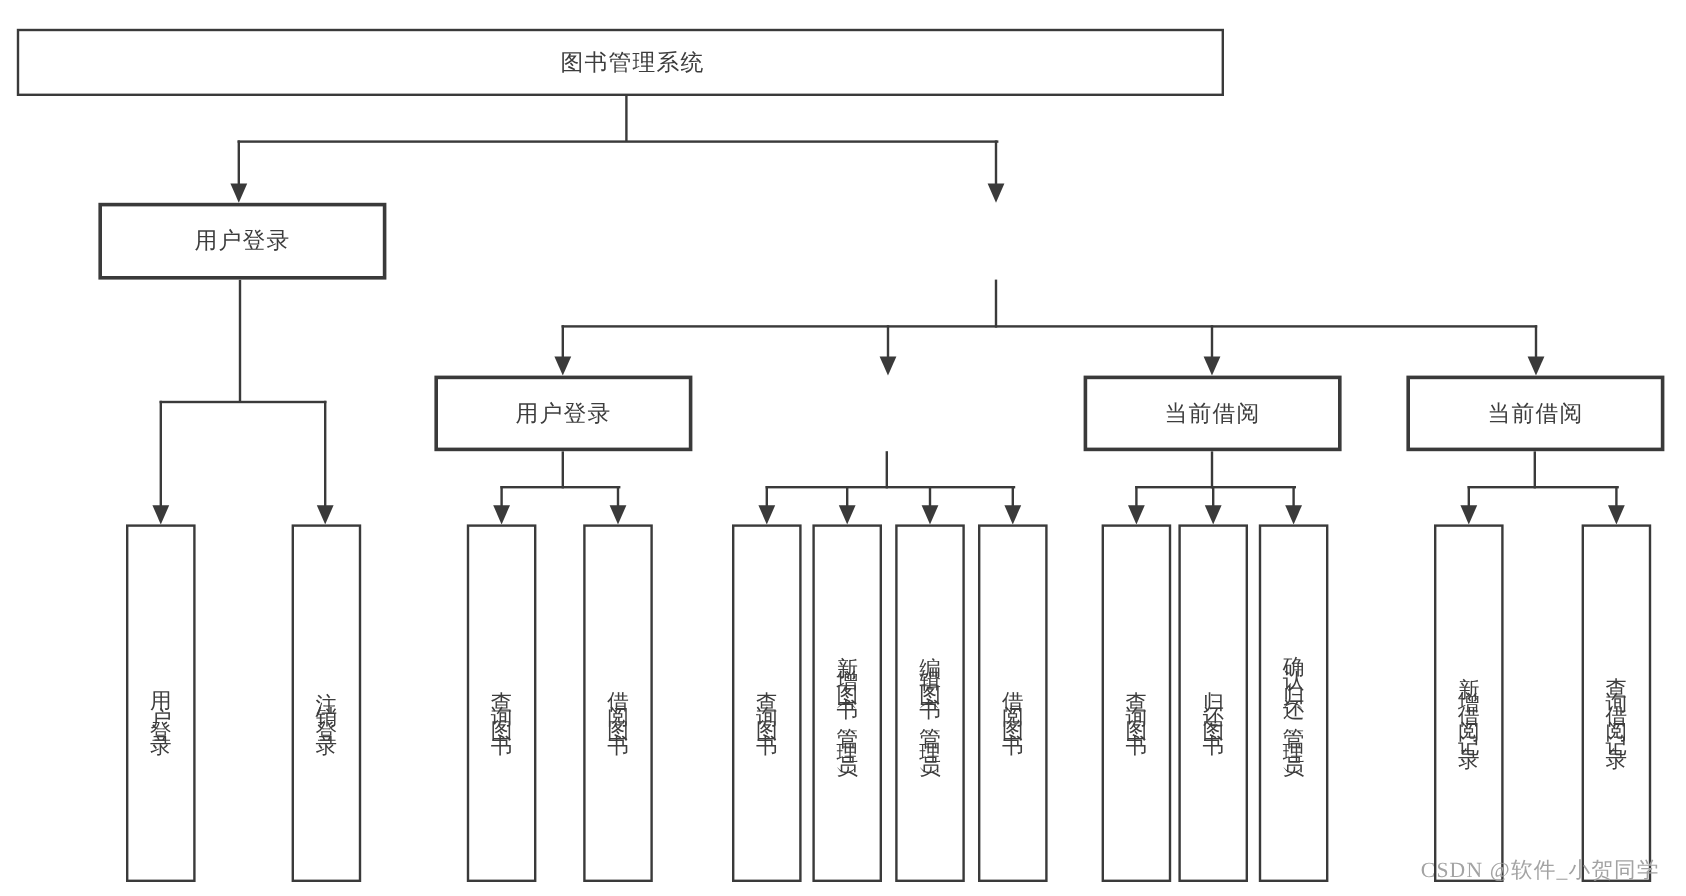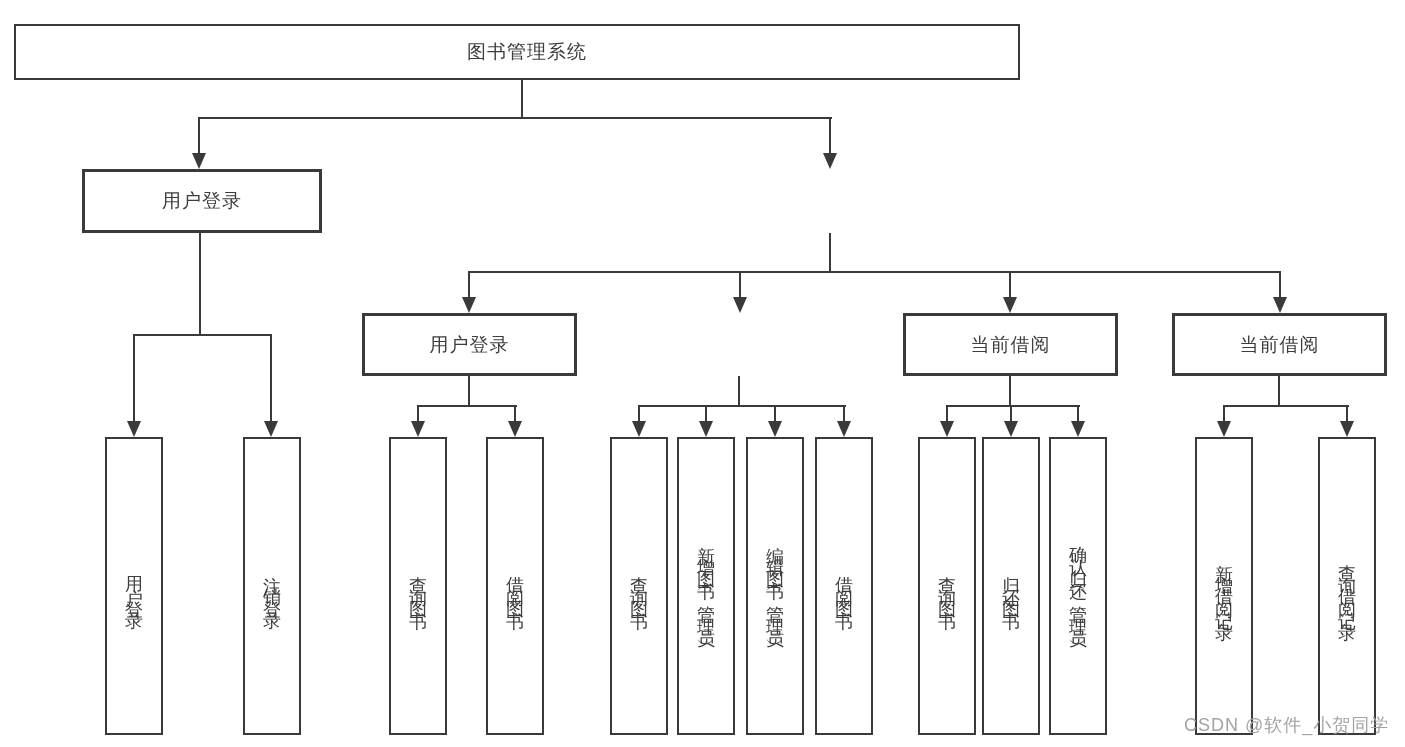--- a/index.html
+++ b/index.html
@@ -71,20 +71,21 @@
 
   .watermark {
     position: absolute;
     left: 1184px;
     top: 713px;
     font-size: 18px;
     color: var(--watermark);
     letter-spacing: 1px;
     white-space: nowrap;
     z-index: 3;
+    font-family: Liberation Serif, serif;
   }
 </style>
 </head>
 <body>
 
 <div class="canvas">
 
   <div class="box thin" style="left:14px; top:24px; width:1006px; height:56px;padding-left:20px;">图书管理系统</div>
 
   <div class="box" style="left:82px; top:169px; width:240px; height:64px;">用户登录</div>

